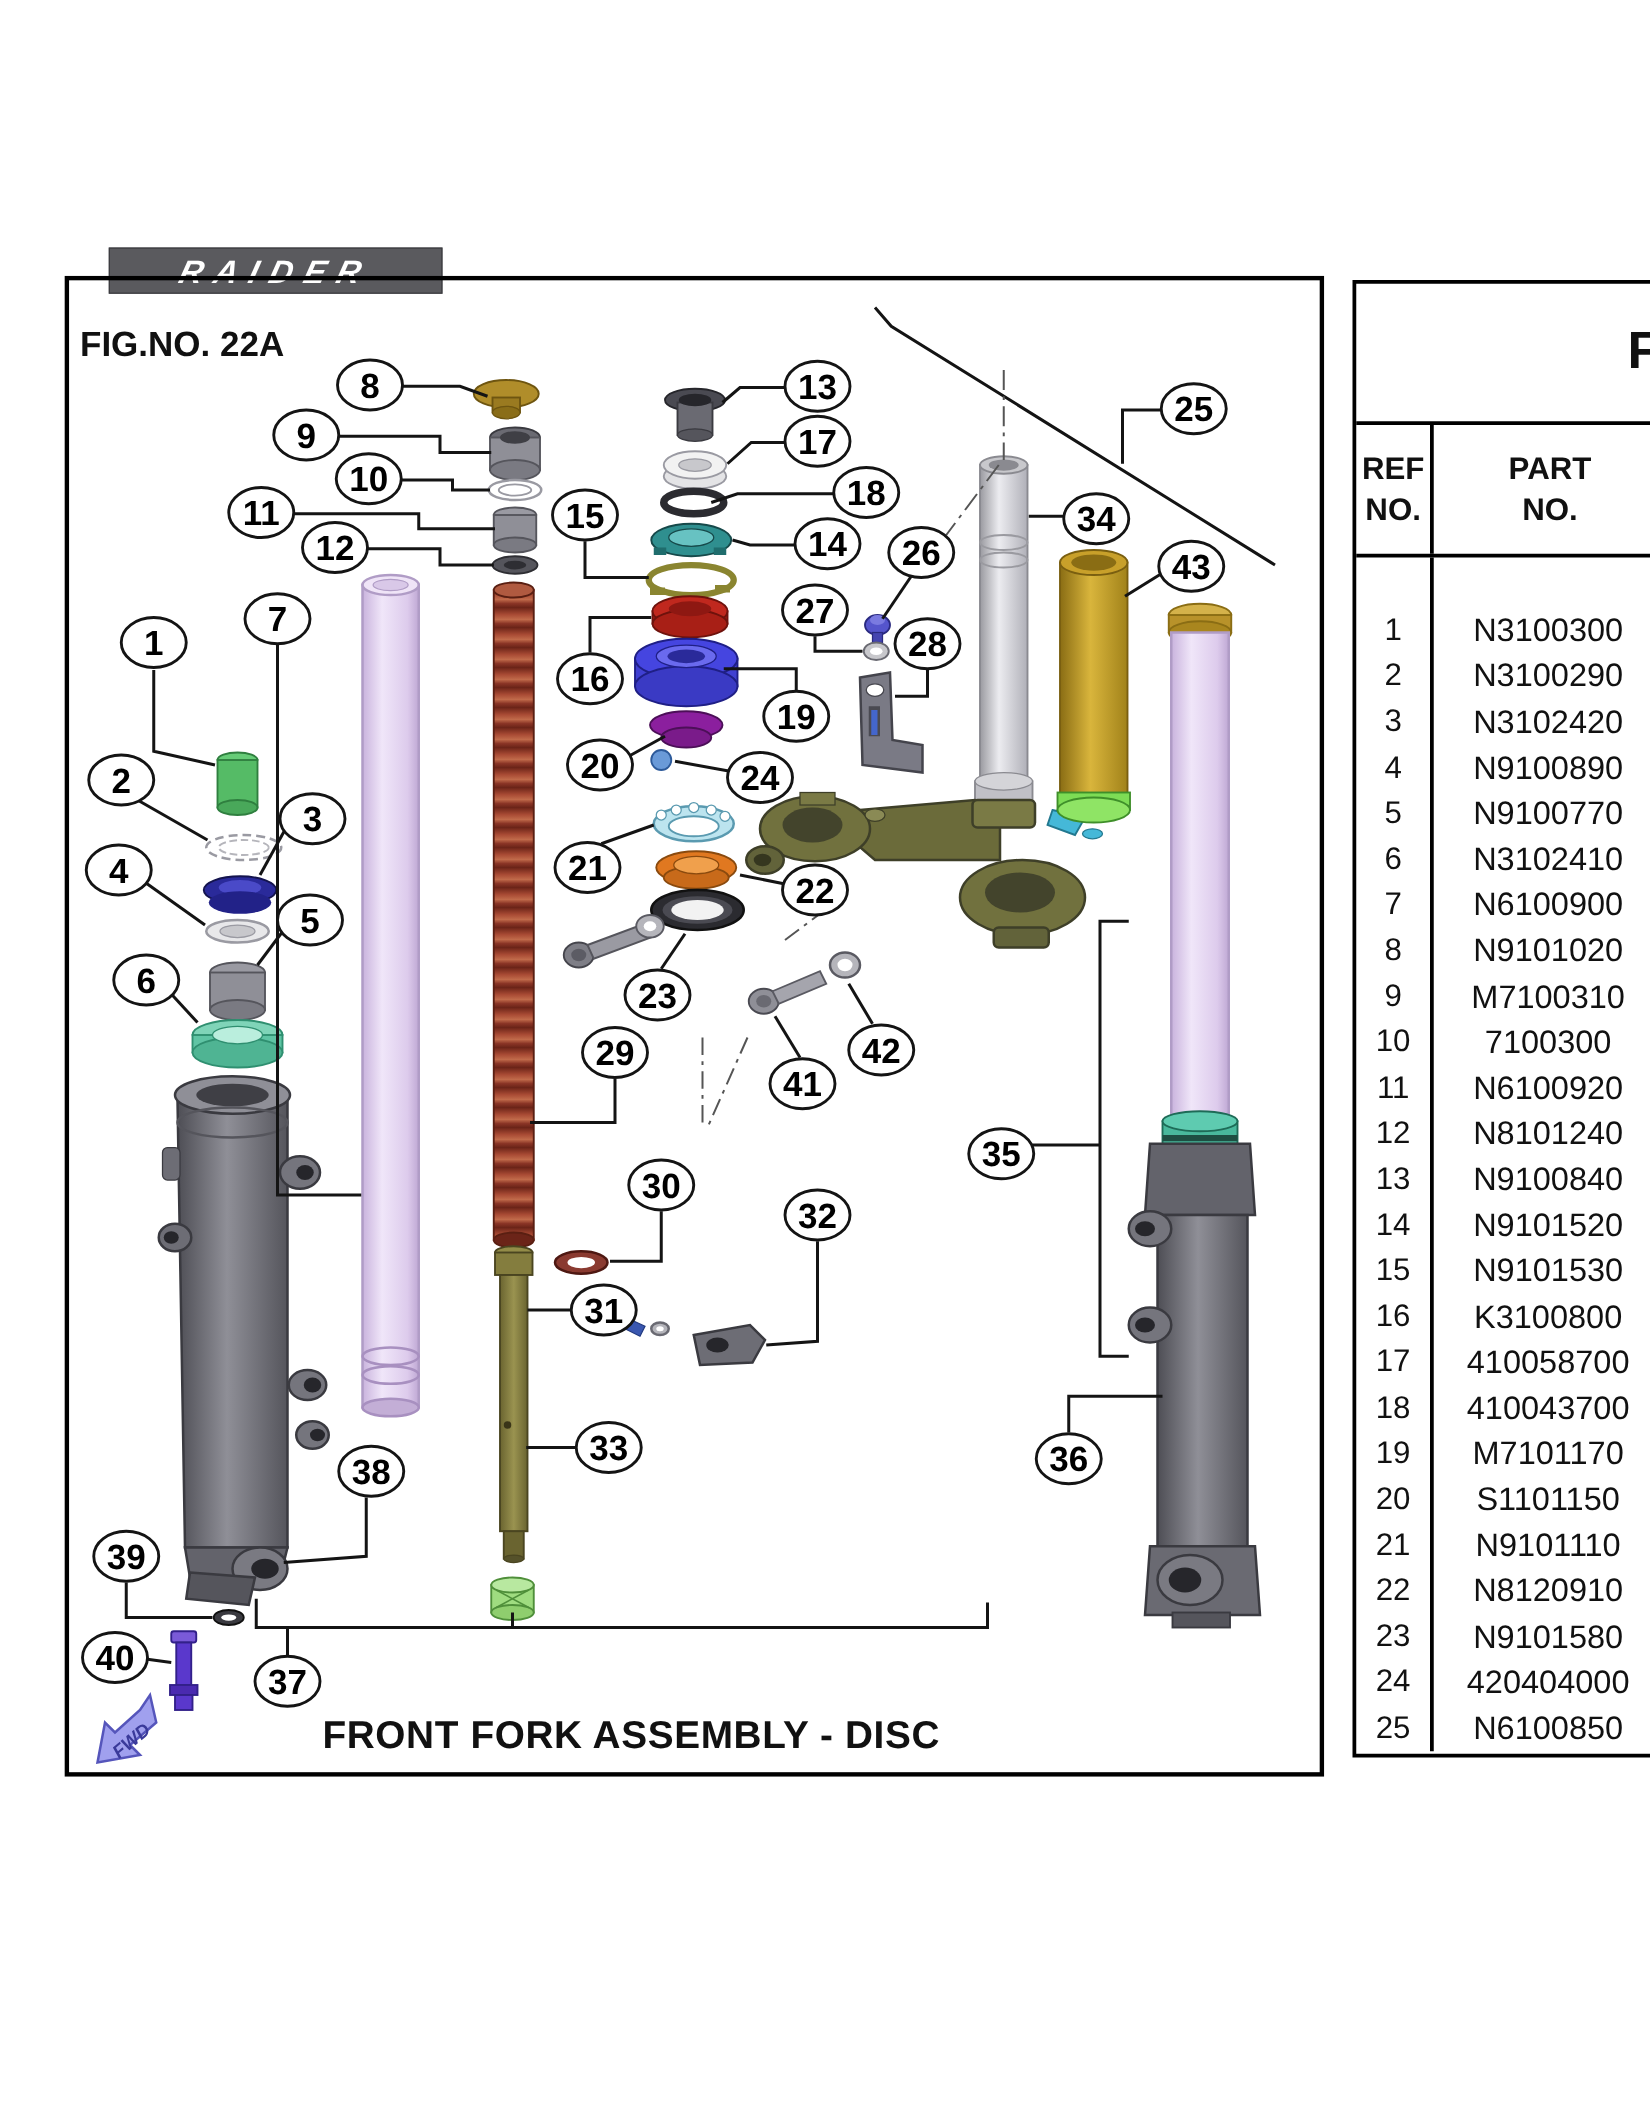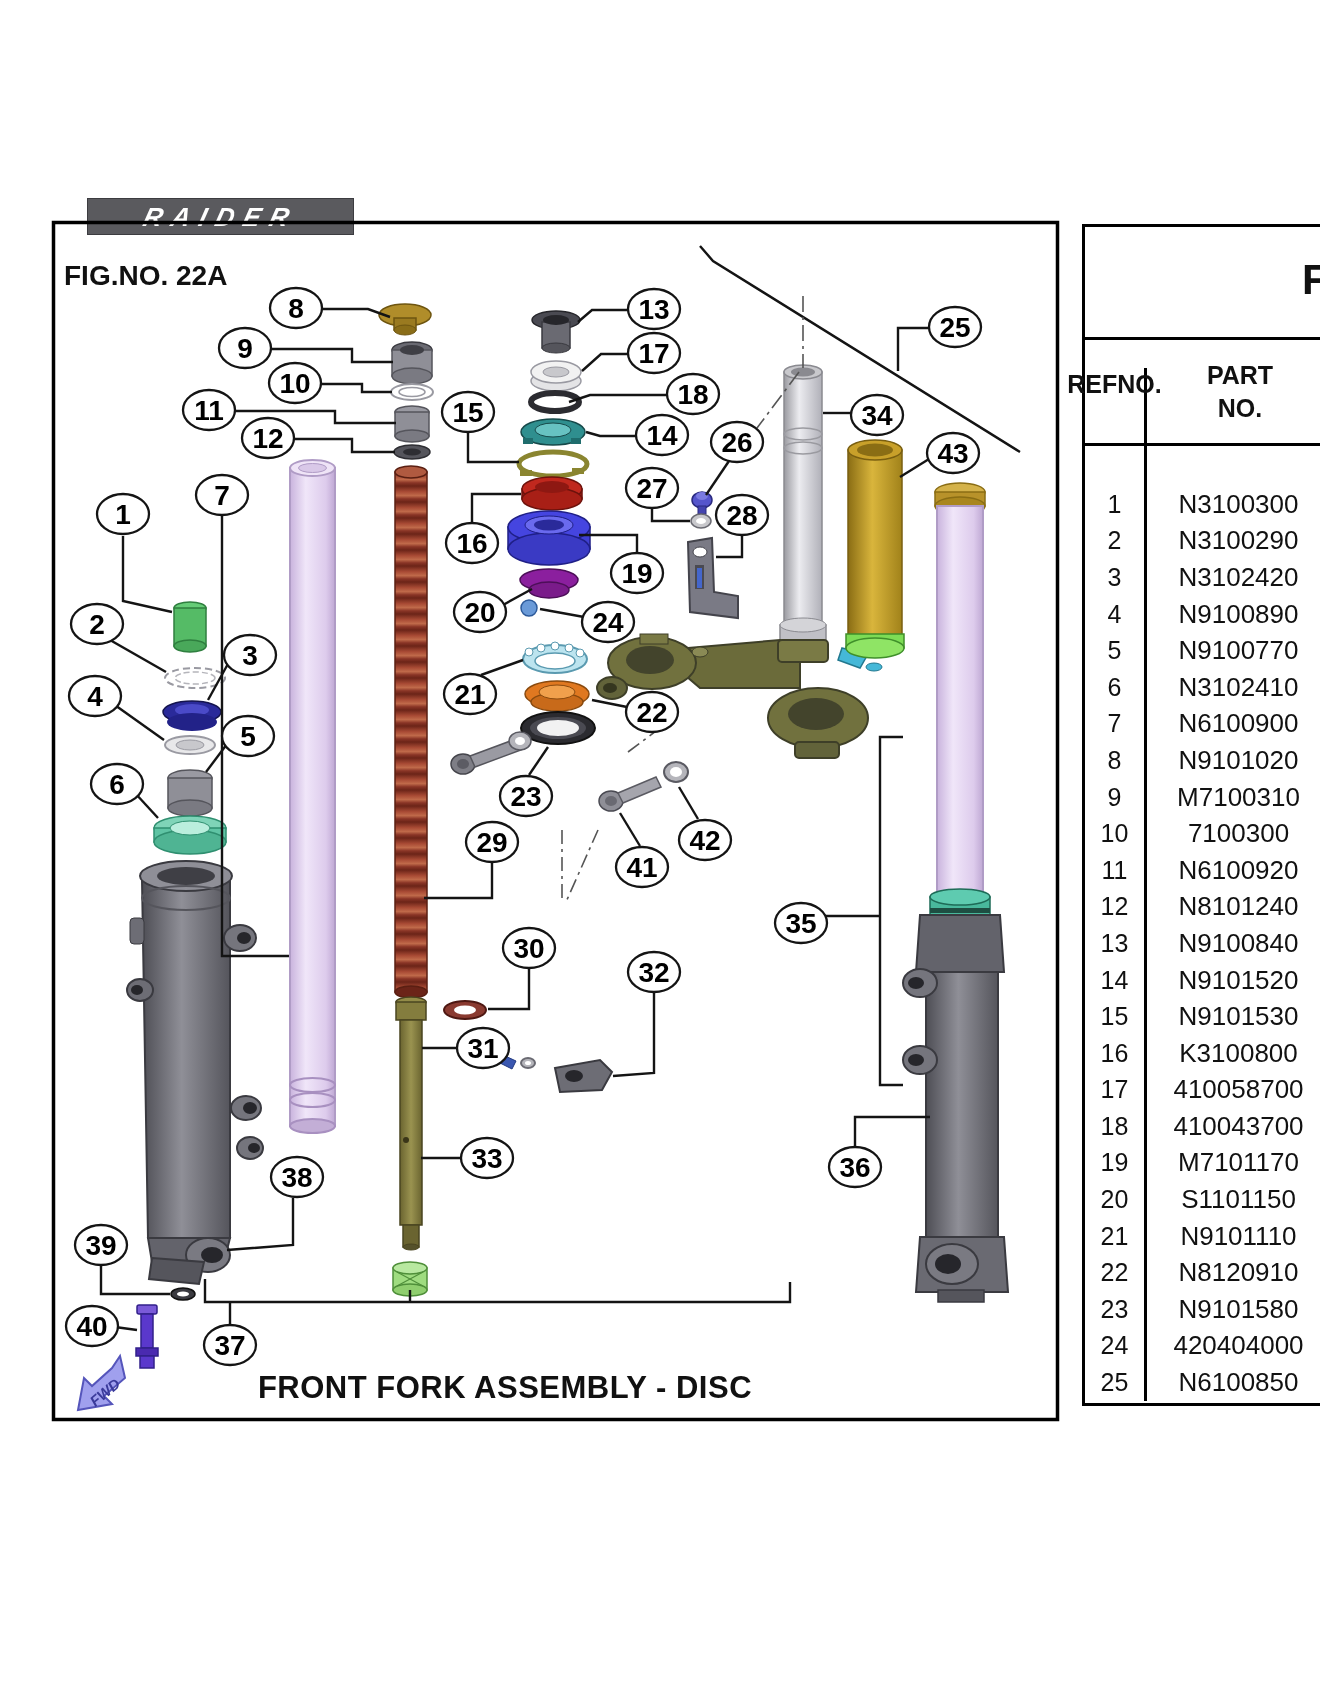--- a/index.html
+++ b/index.html
@@ -11,22 +11,22 @@
         align-items:center;justify-content:center;border:1px solid #3c3c40;}
   .logo span{color:#fff;font-weight:bold;font-style:italic;font-size:26px;letter-spacing:9px;
         transform:skewX(-14deg);line-height:1;}
   .figno{left:64px;top:260px;font-size:28px;font-weight:bold;}
   .dtitle{left:90px;top:1370px;width:830px;text-align:center;font-size:31px;font-weight:bold;letter-spacing:.5px;}
   
   .ptable{left:1082px;top:224px;width:320px;height:1182px;border:3px solid #000;box-sizing:border-box;}
   .ptable-title{position:relative;height:110px;border-bottom:3px solid #000;}
   .ptable-title span{position:absolute;left:217px;top:32px;font-size:42px;font-weight:bold;line-height:1;}
   .ptable-head{position:relative;height:103px;border-bottom:3px solid #000;display:flex;}
-  .hc1{width:59px;border-right:3px solid #000;display:flex;flex-direction:row;justify-content:center;
-       text-align:center;font-weight:bold;font-size:25px;line-height:1.3;margin-top:28px;}
+  .hc1{width:59px;border-right:3px solid #000;display:flex;flex-direction:column;justify-content:center;
+       text-align:center;font-weight:bold;font-size:25px;line-height:1.3;}
   .hc2{flex:1;display:flex;flex-direction:column;justify-content:center;text-align:center;
        font-weight:bold;font-size:25px;line-height:1.3;padding-right:66px;}
   .ptable-body{position:relative;height:955px;padding-top:40px;box-sizing:border-box;}
   .vdiv{position:absolute;left:59px;top:0;bottom:0;width:3px;background:#000;}
   .prow{height:36.6px;display:flex;align-items:center;font-size:26px;}
   .rc1{width:59px;text-align:center;flex:none;font-size:25px;}
   .rc2{flex:1;text-align:center;padding-right:66px;}
   svg text{font-family:"Liberation Sans",sans-serif;}
 </style>
 </head>

